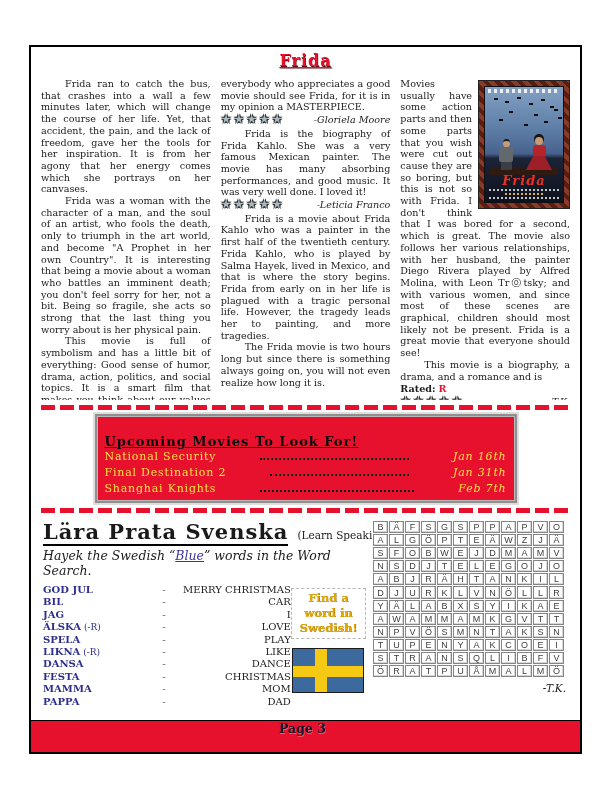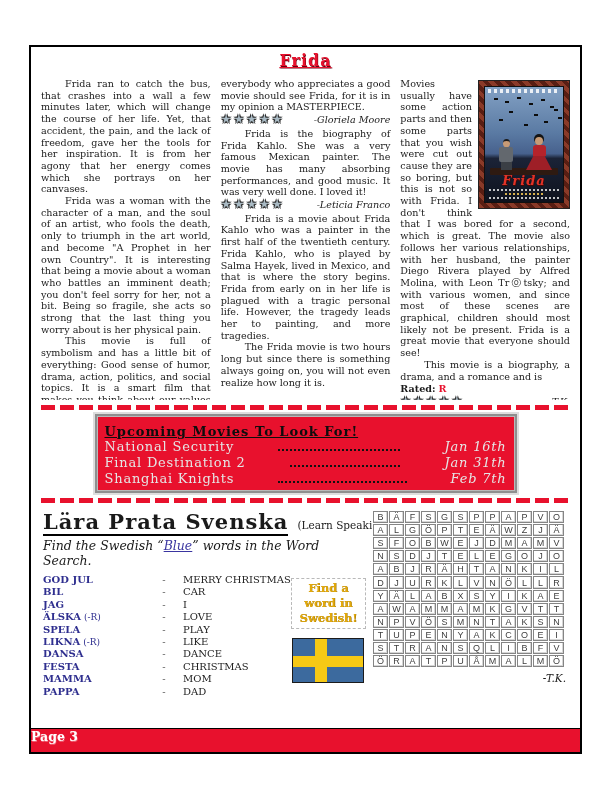--- a/index.html
+++ b/index.html
@@ -75,66 +75,66 @@
   .p-credits-bottom { margin:2px 4px 3px; display:flex; flex-direction:column; gap:2px; }
   .pcb-line { height:2px; background:repeating-linear-gradient(90deg,rgba(255,255,255,.75) 0 2px,transparent 2px 4px); }
   .pcb-tag { height:2px; width:55%; margin:0 auto; background:repeating-linear-gradient(90deg,#d8b24e 0 2px,transparent 2px 4px); }
   
   .red-dashes { height:5px; margin:5px 10px 4px;
     background:repeating-linear-gradient(90deg,#e8112d 0 14px,transparent 14px 19px); }
   
   .up-box {
     width:422px; margin:2px auto; background:#e8112d;
     border:2px solid #8f8f8f; box-shadow:0 0 0 2px #dedede, inset 0 0 0 1px #b9b9b9;
-    padding:8px 8px 4px;
+    padding:18px 8px 4px;
   }
   .up-title { font-weight:bold; font-size:13px; letter-spacing:1px; text-decoration:underline; color:#0d0d0d; }
-  .up-row { display:flex; align-items:baseline; font-size:13px; line-height:16px; letter-spacing:0.8px; color:#e5e5e5;gap:41px; }
+  .up-row { display:flex; align-items:baseline; font-size:11px; line-height:16px; letter-spacing:0.8px; color:#fde047;gap:41px; }
   .up-name { white-space:nowrap; }
   .up-leader { flex:1; border-bottom:2px dotted #111; margin:0 3px 3px; }
   .up-date { white-space:nowrap;font-style:italic; }
   
   .swed { display:flex; padding:2px 12px 0; gap:6px; }
   .swed-left { flex:1; min-width:0; }
   .swed-head { white-space:nowrap; }
   .swed-title { display:inline-block; font-size:21px; font-weight:bold; letter-spacing:1px;
     border-bottom:2.5px solid #000; padding-bottom:0; }
   .swed-suffix { font-size:10.5px; margin-left:4px; }
   .swed-instr { font-style:italic; font-size:12.5px; margin-top:2px; }
   .blue-word { color:#3a35a0; text-decoration:underline; }
   .swed-body { display:flex; margin-top:6px; }
   .w-list { width:248px; }
   .w-row { display:grid; grid-template-columns:102px 38px 1fr; font-size:10px; line-height:12.4px; }
   .w-sv { font-weight:bold; color:#2f2f8f; white-space:nowrap; }
   .w-note { font-weight:normal; font-size:9px; }
   .w-dash { color:#555; text-align:center; }
-  .w-en { color:#222; white-space:nowrap; }
+  .w-en { color:#222; white-space:nowrap;text-align:right; }
   .callouts { width:102px; display:flex; flex-direction:column; align-items:center; gap:9px; margin-top:4px; }
   .co-box { border:1.5px dashed #b9b9b9; padding:2px 4px; text-align:center; font-weight:bold;
     font-size:11.5px; line-height:15px; background:#fff; }
   .co-top { color:#e2a90c; text-shadow:0.4px 0.4px 0 #8a6400; }
   .flag { width:72px; height:45px; background:#3c6a9e; border:1px solid #1b1b1b; position:relative; }
   .flag::before { content:""; position:absolute; left:22px; top:0; width:12px; height:100%; background:#f6c915; }
   .flag::after { content:""; position:absolute; left:0; top:17px; width:100%; height:11px; background:#f6c915; }
   
   .ws-wrap { width:196px; margin-top:1px; }
   .ws-grid { display:flex; flex-direction:column; gap:1px; background:#fff; padding:1px; }
   .ws-row { display:flex; gap:1px; }
   .ws-cell {
     width:15px; height:12.1px; border:1px solid #858585; background:#fff;
     font-family:"Liberation Sans","DejaVu Sans",sans-serif; font-size:9px; line-height:10px;
     color:#3d3d3d; display:flex; align-items:center; justify-content:center;
     box-shadow:inset -1px -1px 0 #d6d6d6;
   }
   .ws-sig { text-align:right; font-style:italic; font-size:10.5px; margin-top:4px; padding-right:2px; }
   
   .footer-bar {
-    position:absolute; left:0; right:0; bottom:0; height:24px; background:#e8112d;
-    border-top:1.5px solid #000; text-align:left; padding-right:6px;
-    font-weight:bold; font-size:12.5px; line-height:15px; color:#ffffff;
+    position:absolute; left:0; right:0; bottom:0; height:32px; background:#e8112d;
+    border-top:1.5px solid #000; text-align:center; padding-right:6px;
+    font-weight:bold; font-size:12.5px; line-height:15px; color:#0f172a;
     text-shadow:0.5px 0.5px 0 #ffffff55;
   }
 </style>
 </head>
 <body>
 
 <div class="page">
   <div class="frame">
 
     <div class="sub-title-wrap">
@@ -226,21 +226,21 @@
 
     <div class="red-dashes"></div>
 
     <div class="swed">
       <div class="swed-left">
         <div class="swed-head">
           <span class="swed-title">Lära Prata Svenska</span>
           <span class="swed-suffix">(Learn Speaking Swedish)</span>
         </div>
         <div class="swed-instr">
-          <span>Find the Swedish “</span><span class="blue-word">Blue</span><span>” words in the Word Search.</span>
+          <span>Hayek the Swedish “</span><span class="blue-word">Blue</span><span>” words in the Word Search.</span>
         </div>
         <div class="swed-body">
           <div class="w-list">
               <div class="w-row">
                 <span class="w-sv">GOD JUL</span>
                 <span class="w-dash">-</span>
                 <span class="w-en">MERRY CHRISTMAS</span>
               </div>
               <div class="w-row">
                 <span class="w-sv">BIL</span>

